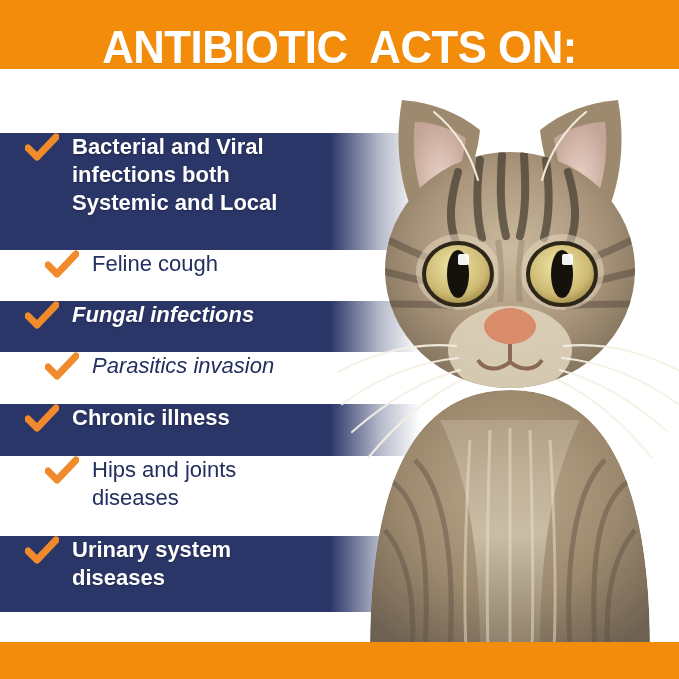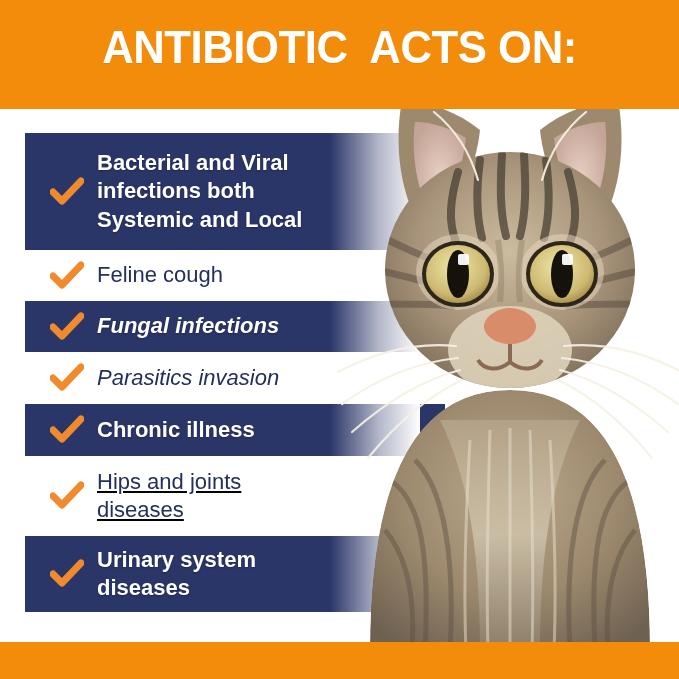--- a/index.html
+++ b/index.html
@@ -18,21 +18,21 @@
     overflow: hidden;
     background: #ffffff;
   }
 
   
   .header-bar {
     position: absolute;
     left: 0;
     top: 0;
     width: 679px;
-    height: 109px;
+    height: 69px;
     background: #F28C0A;
     z-index: 5;
   }
   .header-title {
     position: absolute;
     left: 0;
     top: 0;
     width: 679px;
     height: 93px;
     display: flex;
@@ -67,31 +67,31 @@
     top: 93px;
     width: 679px;
     height: 549px;
     z-index: 2;
   }
 
   .band {
     position: absolute;
     left: 0;
     display: flex;
-    align-items: center;
+    align-items: flex-start;
     box-sizing: border-box;
-    margin-left: 25px;
   }
   .band.navy {
     background: #2B3668;
     width: 420px;
   }
   .band.plain {
     background: transparent;
     width: 420px;
+    padding-left: 20px;
   }
 
   .check-icon {
     flex: 0 0 auto;
     width: 40px;
     margin-left: 22px;
     margin-right: 10px;
     display: flex;
     align-items: center;
     justify-content: center;
@@ -184,21 +184,21 @@
         <span class="band-label">Parasitics invasion</span>
       </div>
       <div class="band navy" style="top: 311px; height: 52px;">
         <span class="check-icon">
           <svg width="34" height="30" viewBox="0 0 34 30">
             <path d="M3 15 L12 24 L31 4" fill="none" stroke="#F08A2C" stroke-width="7" stroke-linecap="round" stroke-linejoin="round"></path>
           </svg>
         </span>
         <span class="band-label">Chronic illness</span>
       </div>
-      <div class="band plain" style="top: 363px; height: 80px; text-decoration: underline;">
+      <div class="band plain" style="top: 363px; height: 80px;">
         <span class="check-icon">
           <svg width="34" height="30" viewBox="0 0 34 30">
             <path d="M3 15 L12 24 L31 4" fill="none" stroke="#F08A2C" stroke-width="7" stroke-linecap="round" stroke-linejoin="round"></path>
           </svg>
         </span>
         <span class="band-label">Hips and joints
 diseases</span>
       </div>
       <div class="band navy" style="top: 443px; height: 76px;">
         <span class="check-icon">

